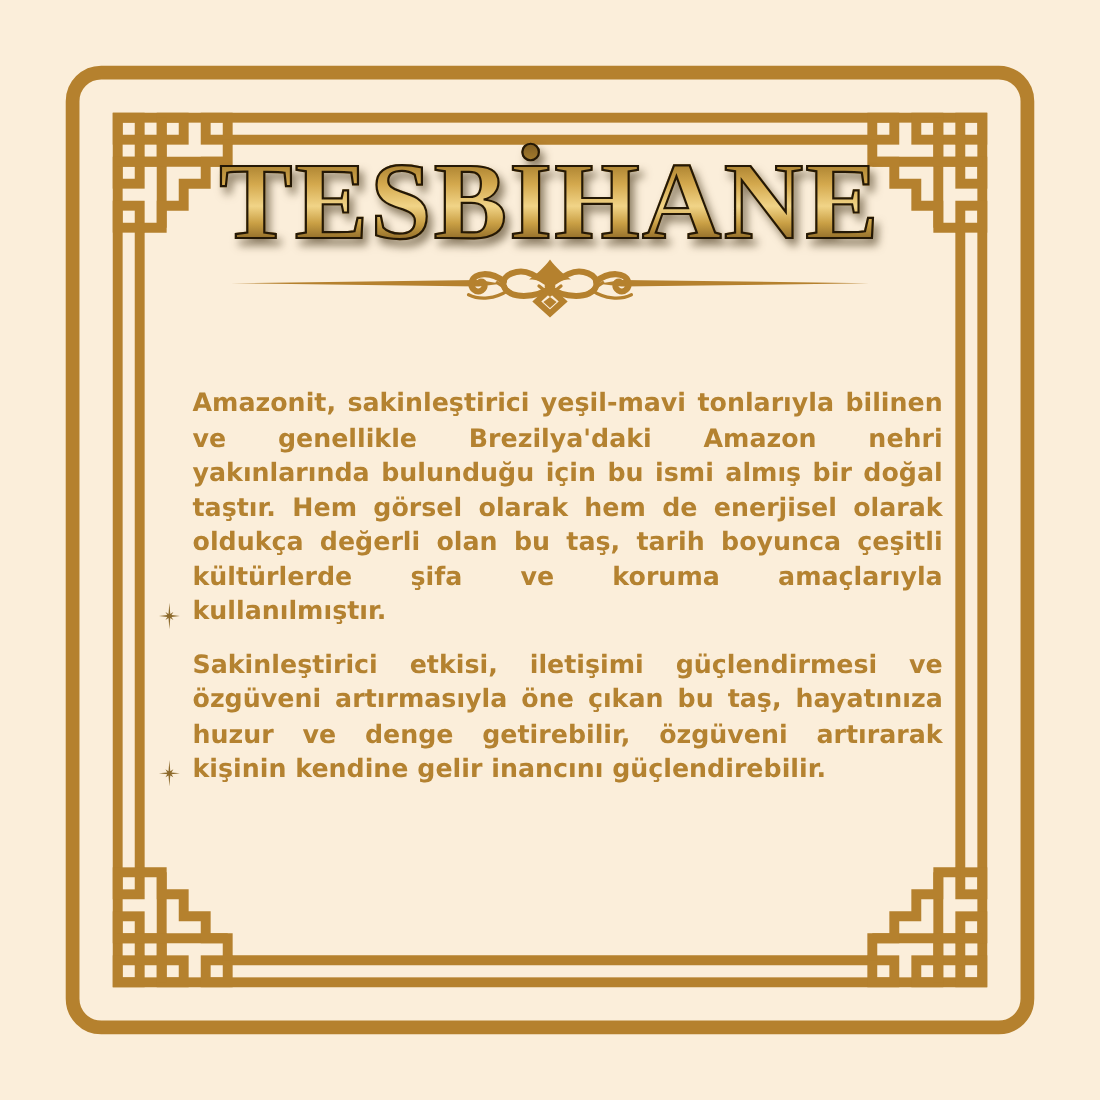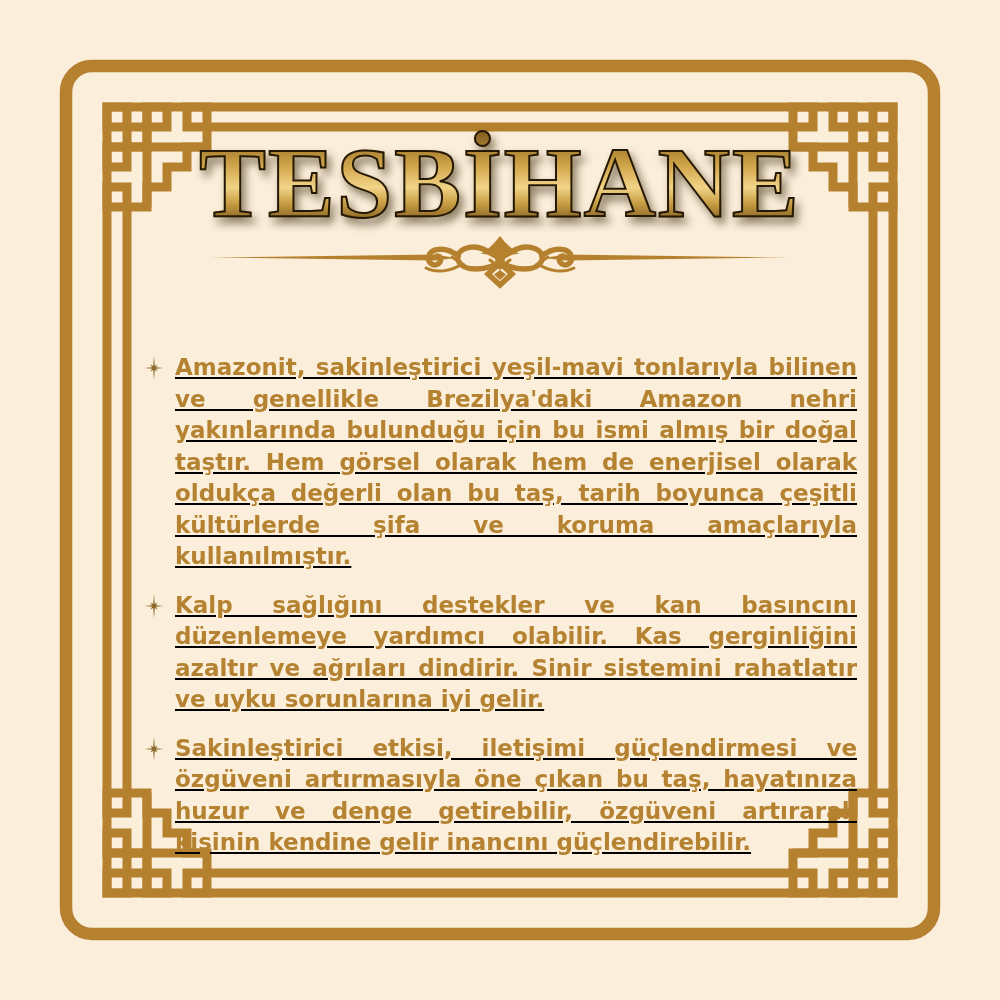--- a/index.html
+++ b/index.html
@@ -54,21 +54,21 @@
     display:flex;align-items:center;justify-content:center;
   }
   .heading-title{
     font-size:30px;font-weight:bold;color:var(--text-gold);
     letter-spacing:0.2px;white-space:nowrap;
   }
   
   .content{
     position:absolute;left:141px;top:352px;width:716px;
   }
-  .bullet-row{display:flex;align-items:flex-start;margin-bottom:17px;text-decoration:underline;}
+  .bullet-row{display:flex;align-items:flex-end;margin-bottom:17px;}
   .bullet-icon{flex:0 0 26px;width:26px;height:26px;margin:3px 8px 0 0;}
   .bullet-icon svg{display:block;width:26px;height:26px;}
   .star-shape{fill:var(--star);}
   .bullet-text{
     margin:0;flex:1;
     font-size:23px;line-height:31.5px;font-weight:bold;
     color:var(--text-gold);
     text-align:justify;
   }
 </style>
@@ -132,28 +132,20 @@
 
     <div class="bullet-row">
       <span class="bullet-icon">
         <svg viewBox="-13 -13 26 26" aria-hidden="true">
           <polygon class="star-shape" points="0,-12 0.8,-1.9 3.6,-3.6 1.9,-0.8 9.5,0 1.9,0.8 3.6,3.6 0.8,1.9 0,12 -0.8,1.9 -3.6,3.6 -1.9,0.8 -9.5,0 -1.9,-0.8 -3.6,-3.6 -0.8,-1.9"></polygon>
         </svg>
       </span>
       <p class="bullet-text">Amazonit, sakinleştirici yeşil-mavi tonlarıyla bilinen ve genellikle Brezilya'daki Amazon nehri yakınlarında bulunduğu için bu ismi almış bir doğal taştır. Hem görsel olarak hem de enerjisel olarak oldukça değerli olan bu taş, tarih boyunca çeşitli kültürlerde şifa ve koruma amaçlarıyla kullanılmıştır.</p>
     </div>
 
-    <div class="bullet-row">
-      <span class="bullet-icon">
-        <svg viewBox="-13 -13 26 26" aria-hidden="true">
-          <polygon class="star-shape" points="0,-12 0.8,-1.9 3.6,-3.6 1.9,-0.8 9.5,0 1.9,0.8 3.6,3.6 0.8,1.9 0,12 -0.8,1.9 -3.6,3.6 -1.9,0.8 -9.5,0 -1.9,-0.8 -3.6,-3.6 -0.8,-1.9"></polygon>
-        </svg>
-      </span>
-      <p class="bullet-text">Kalp sağlığını destekler ve kan basıncını düzenlemeye yardımcı olabilir. Kas gerginliğini azaltır ve ağrıları dindirir. Sinir sistemini rahatlatır ve uyku sorunlarına iyi gelir.</p>
-    </div>
 
     <div class="bullet-row">
       <span class="bullet-icon">
         <svg viewBox="-13 -13 26 26" aria-hidden="true">
           <polygon class="star-shape" points="0,-12 0.8,-1.9 3.6,-3.6 1.9,-0.8 9.5,0 1.9,0.8 3.6,3.6 0.8,1.9 0,12 -0.8,1.9 -3.6,3.6 -1.9,0.8 -9.5,0 -1.9,-0.8 -3.6,-3.6 -0.8,-1.9"></polygon>
         </svg>
       </span>
       <p class="bullet-text">Sakinleştirici etkisi, iletişimi güçlendirmesi ve özgüveni artırmasıyla öne çıkan bu taş, hayatınıza huzur ve denge getirebilir, özgüveni artırarak kişinin kendine gelir inancını güçlendirebilir.</p>
     </div>
 

